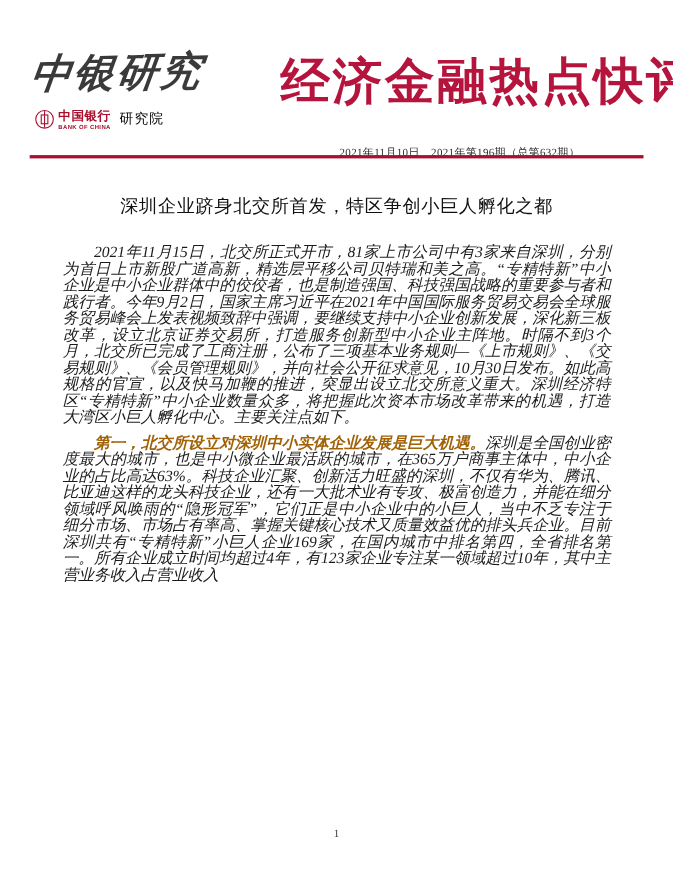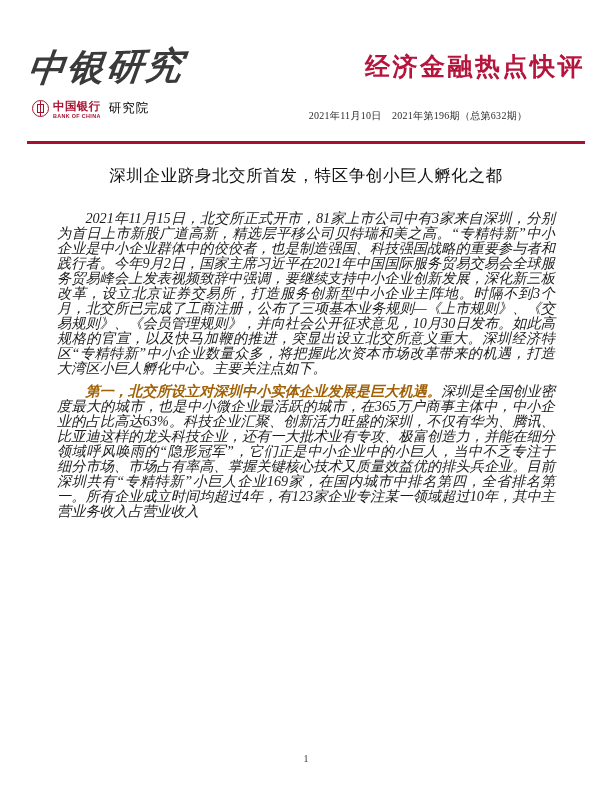--- a/index.html
+++ b/index.html
@@ -118,26 +118,26 @@
 
   .header-right {
     position: absolute;
     right: 27px;
     top: 52px;
     text-align: right;
     width: 330px;
   }
 
   .pub-title {
-    font-size: 25px;
+    font-size: 45px;
     font-weight: 700;
     color: #B5143C;
     letter-spacing: 2.5px;
     line-height: 1.15;
-    font-family: Liberation Sans, sans-serif;
+    font-family: Liberation Mono, monospace;
     white-space: nowrap;
   }
 
   .pub-meta {
     margin-top: 28px;
     font-size: 10px;
     color: #2b2b2b;
     letter-spacing: 0.3px;
     font-family: "Liberation Serif", "DejaVu Serif", serif;
     text-align: center;
@@ -151,21 +151,21 @@
     top: 141px;
     width: 558px;
     height: 3.2px;
     background: #A8102F;
   }
 
   
   .article {
     position: absolute;
     left: 57px;
-    top: 164px;
+    top: 176px;
     width: 498px;
   }
 
   .article-title {
     font-size: 16.5px;
     text-align: center;
     color: #111111;
     letter-spacing: 0.6px;
     line-height: 1.5;
     font-family: "Liberation Serif", "DejaVu Serif", serif;

